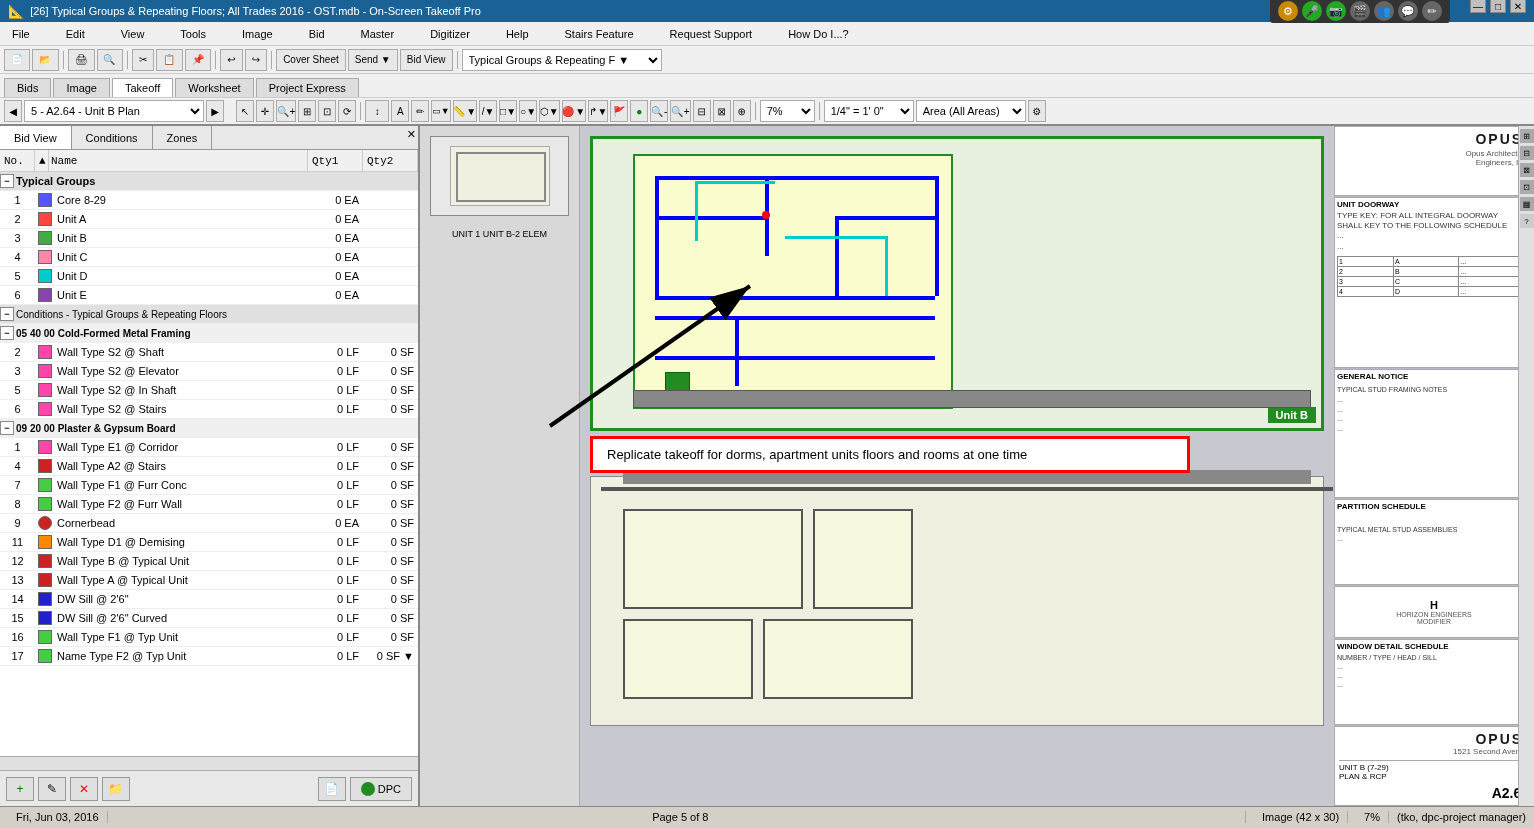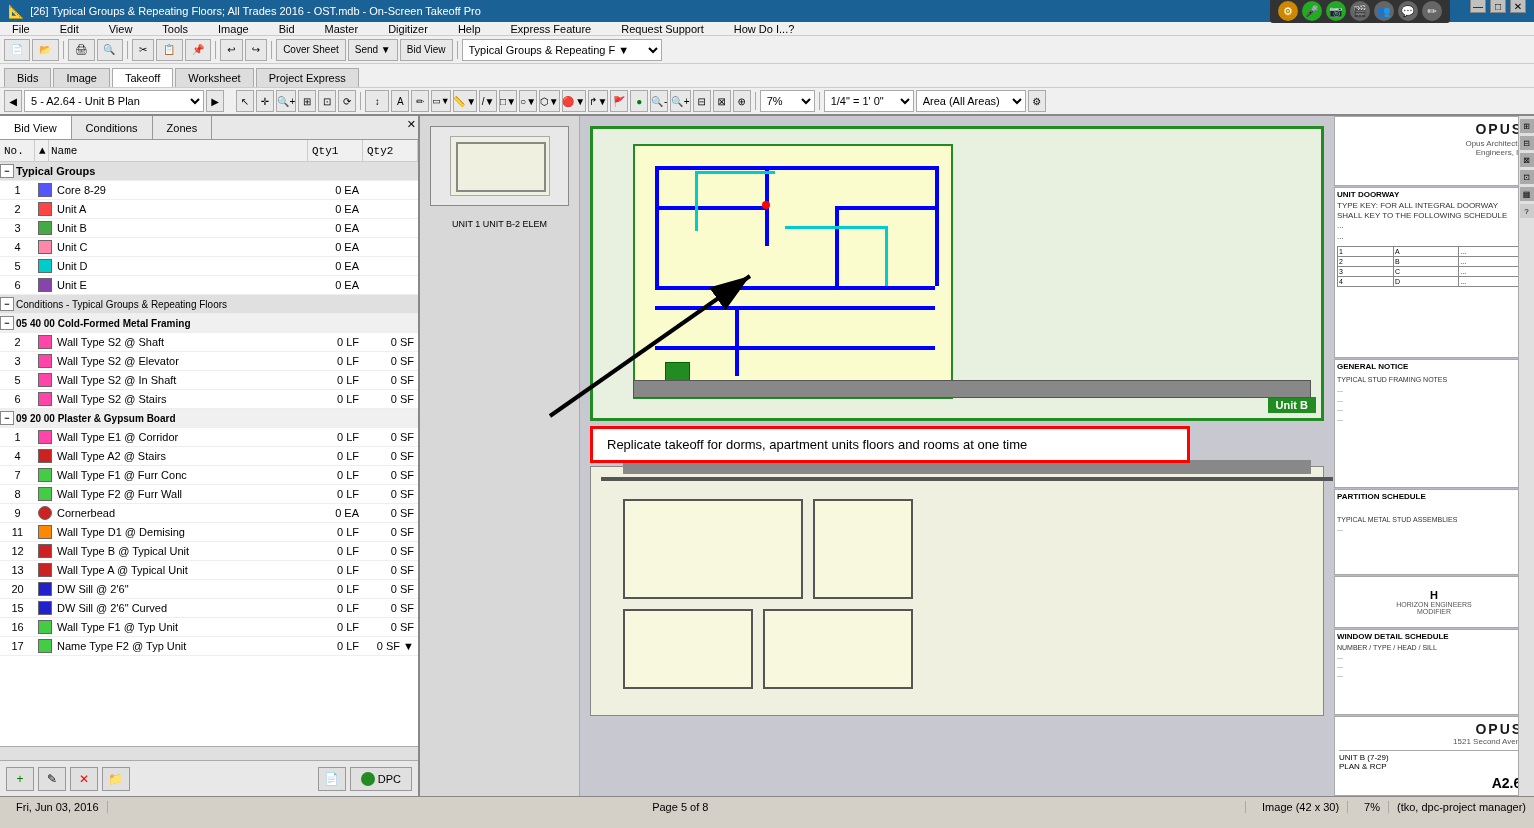--- a/index.html
+++ b/index.html
@@ -24,25 +24,25 @@
       border: 1px solid #888;
       font-size: 10px;
       display: flex; align-items: center; justify-content: center;
       cursor: pointer;
       color: black;
     }
     
     
     .menu-bar {
       background: #f0f0f0;
-      height: 14px;
+      height: 24px;
       display: flex;
       align-items: center;
       padding: 0 4px;
-      gap: 14px;
+      gap: 20px;
       border-bottom: 1px solid #ccc;
     }
     .menu-item {
       padding: 2px 8px;
       cursor: pointer;
       font-size: 11px;
     }
     
     
     .toolbar {
@@ -305,21 +305,21 @@
 <div class="menu-bar">
   <span class="menu-item">File</span>
   <span class="menu-item">Edit</span>
   <span class="menu-item">View</span>
   <span class="menu-item">Tools</span>
   <span class="menu-item">Image</span>
   <span class="menu-item">Bid</span>
   <span class="menu-item">Master</span>
   <span class="menu-item">Digitizer</span>
   <span class="menu-item">Help</span>
-  <span class="menu-item">Express Feature</span>
+  <span class="menu-item">Stairs Feature</span>
   <span class="menu-item">Request Support</span>
   <span class="menu-item">How Do I...?</span>
 </div>
 
 <div class="toolbar">
   <button class="toolbar-btn">📄</button>
   <button class="toolbar-btn">📂</button>
   <div class="toolbar-separator"></div>
   <button class="toolbar-btn">🖨</button>
   <button class="toolbar-btn">🔍</button>
@@ -575,21 +575,21 @@
 
       <div class="list-row">
         <div class="col-no">13</div>
         <div class="color-swatch" style="background:#CC2222;"></div>
         <div class="col-name">Wall Type A @ Typical Unit</div>
         <div class="col-qty1">0 LF</div>
         <div class="col-qty2">0 SF</div>
       </div>
 
       <div class="list-row">
-        <div class="col-no">20</div>
+        <div class="col-no">14</div>
         <div class="color-swatch" style="background:#2222CC;"></div>
         <div class="col-name">DW Sill @ 2'6"</div>
         <div class="col-qty1">0 LF</div>
         <div class="col-qty2">0 SF</div>
       </div>
 
       <div class="list-row">
         <div class="col-no">15</div>
         <div class="color-swatch" style="background:#2222CC;"></div>
         <div class="col-name">DW Sill @ 2'6" Curved</div>

